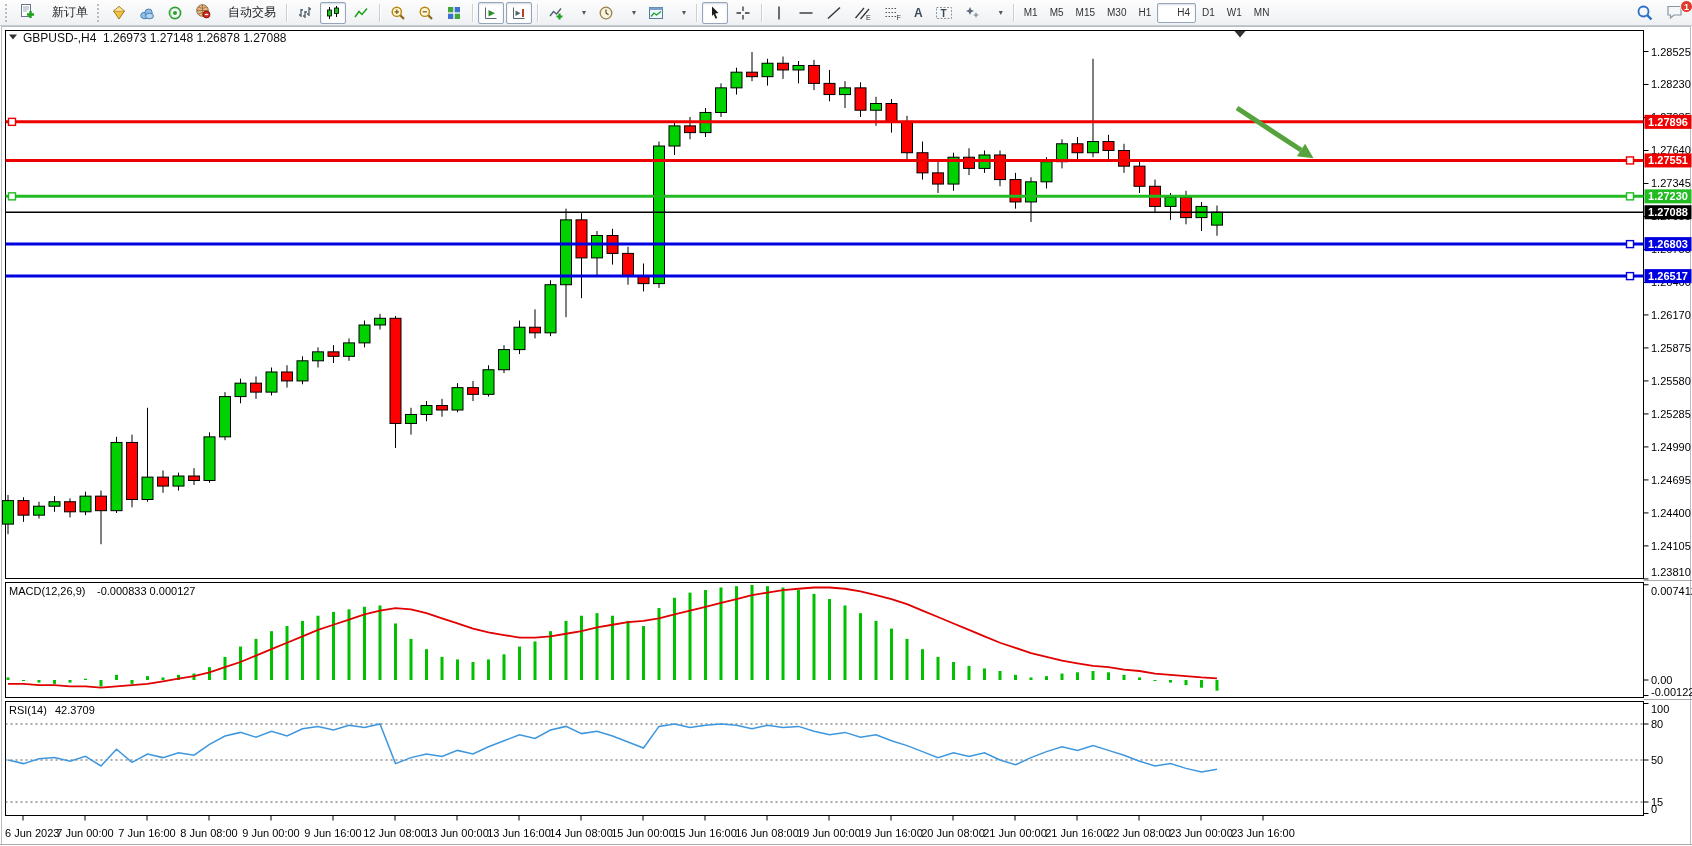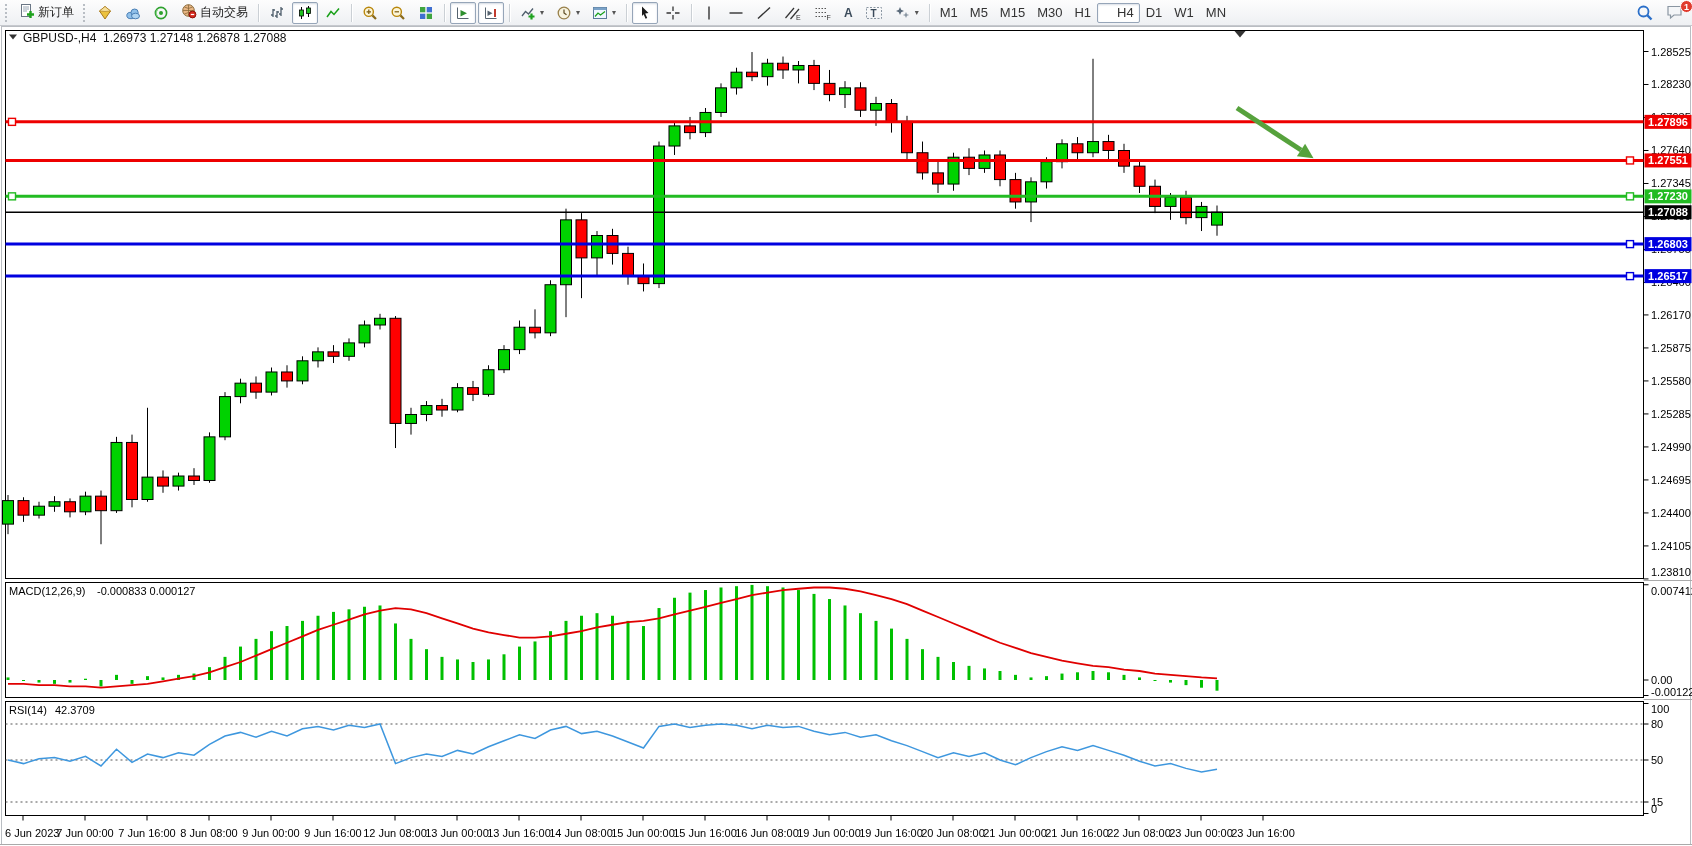--- a/index.html
+++ b/index.html
@@ -1,27 +1,27 @@
 <!DOCTYPE html>
 <html><head>
 <meta charset="utf-8">
 <style>
   html,body{margin:0;padding:0;background:#fff;width:1692px;height:846px;overflow:hidden;
     font-family:"Liberation Sans",sans-serif;-webkit-font-smoothing:antialiased;}
   .toolbar{position:absolute;top:0;left:0;width:1692px;height:26px;z-index:5;
     background:linear-gradient(#fdfdfd,#eef0f3);border-bottom:1px solid #c6c9ce;
     display:flex;align-items:center;padding:0 2px;box-sizing:border-box;}
-  .tb{display:inline-flex;align-items:center;gap:3px;height:22px;padding:0 4px;margin:0 1px;
+  .tb{display:inline-flex;align-items:center;gap:17px;height:22px;padding:0 4px;margin:0 1px;
     border:1px solid transparent;background:transparent;font-family:"Liberation Sans",sans-serif;
     font-size:12px;color:#222;cursor:default;border-radius:2px;}
   .tb.pressed{background:#fff;border:1px solid #96a5b8;box-shadow:inset 0 1px 2px #d3dae2;}
   .tb-sep{width:1px;height:18px;background:#cbd0d5;box-shadow:1px 0 0 #fff;margin:0 4px;flex:none;}
   .tb-grip{width:3px;height:18px;margin:0 3px;flex:none;
     border-left:2px dotted #b9bec4;}
-  .tf{font-size:13px;color:#333;height:20px;padding:0 5px;margin:0;border:1px solid transparent;
+  .tf{font-size:10px;color:#333;height:20px;padding:0 5px;margin:0;border:1px solid transparent;
     background:transparent;font-family:"Liberation Sans",sans-serif;border-radius:2px;}
   .tf.pressed{border:1px solid #96a5b8;background:#fff;box-shadow:inset 0 1px 2px #d8dee5;padding-left:19px;}
   .spacer{flex:1;}
   .caret{font-size:8px;color:#555;margin-left:1px;}
   .chat-wrap{position:relative;}
   .badge{position:absolute;top:-1px;right:-3px;min-width:13px;height:13px;border-radius:7px;
     background:#e03c2e;color:#fff;font-size:9px;line-height:13px;text-align:center;font-weight:bold;
     border:1px solid #fff;box-sizing:border-box;padding:0 2px;}
   svg text{font-family:"Liberation Sans",sans-serif;}
   .ax{font-size:11px;fill:#000;}

